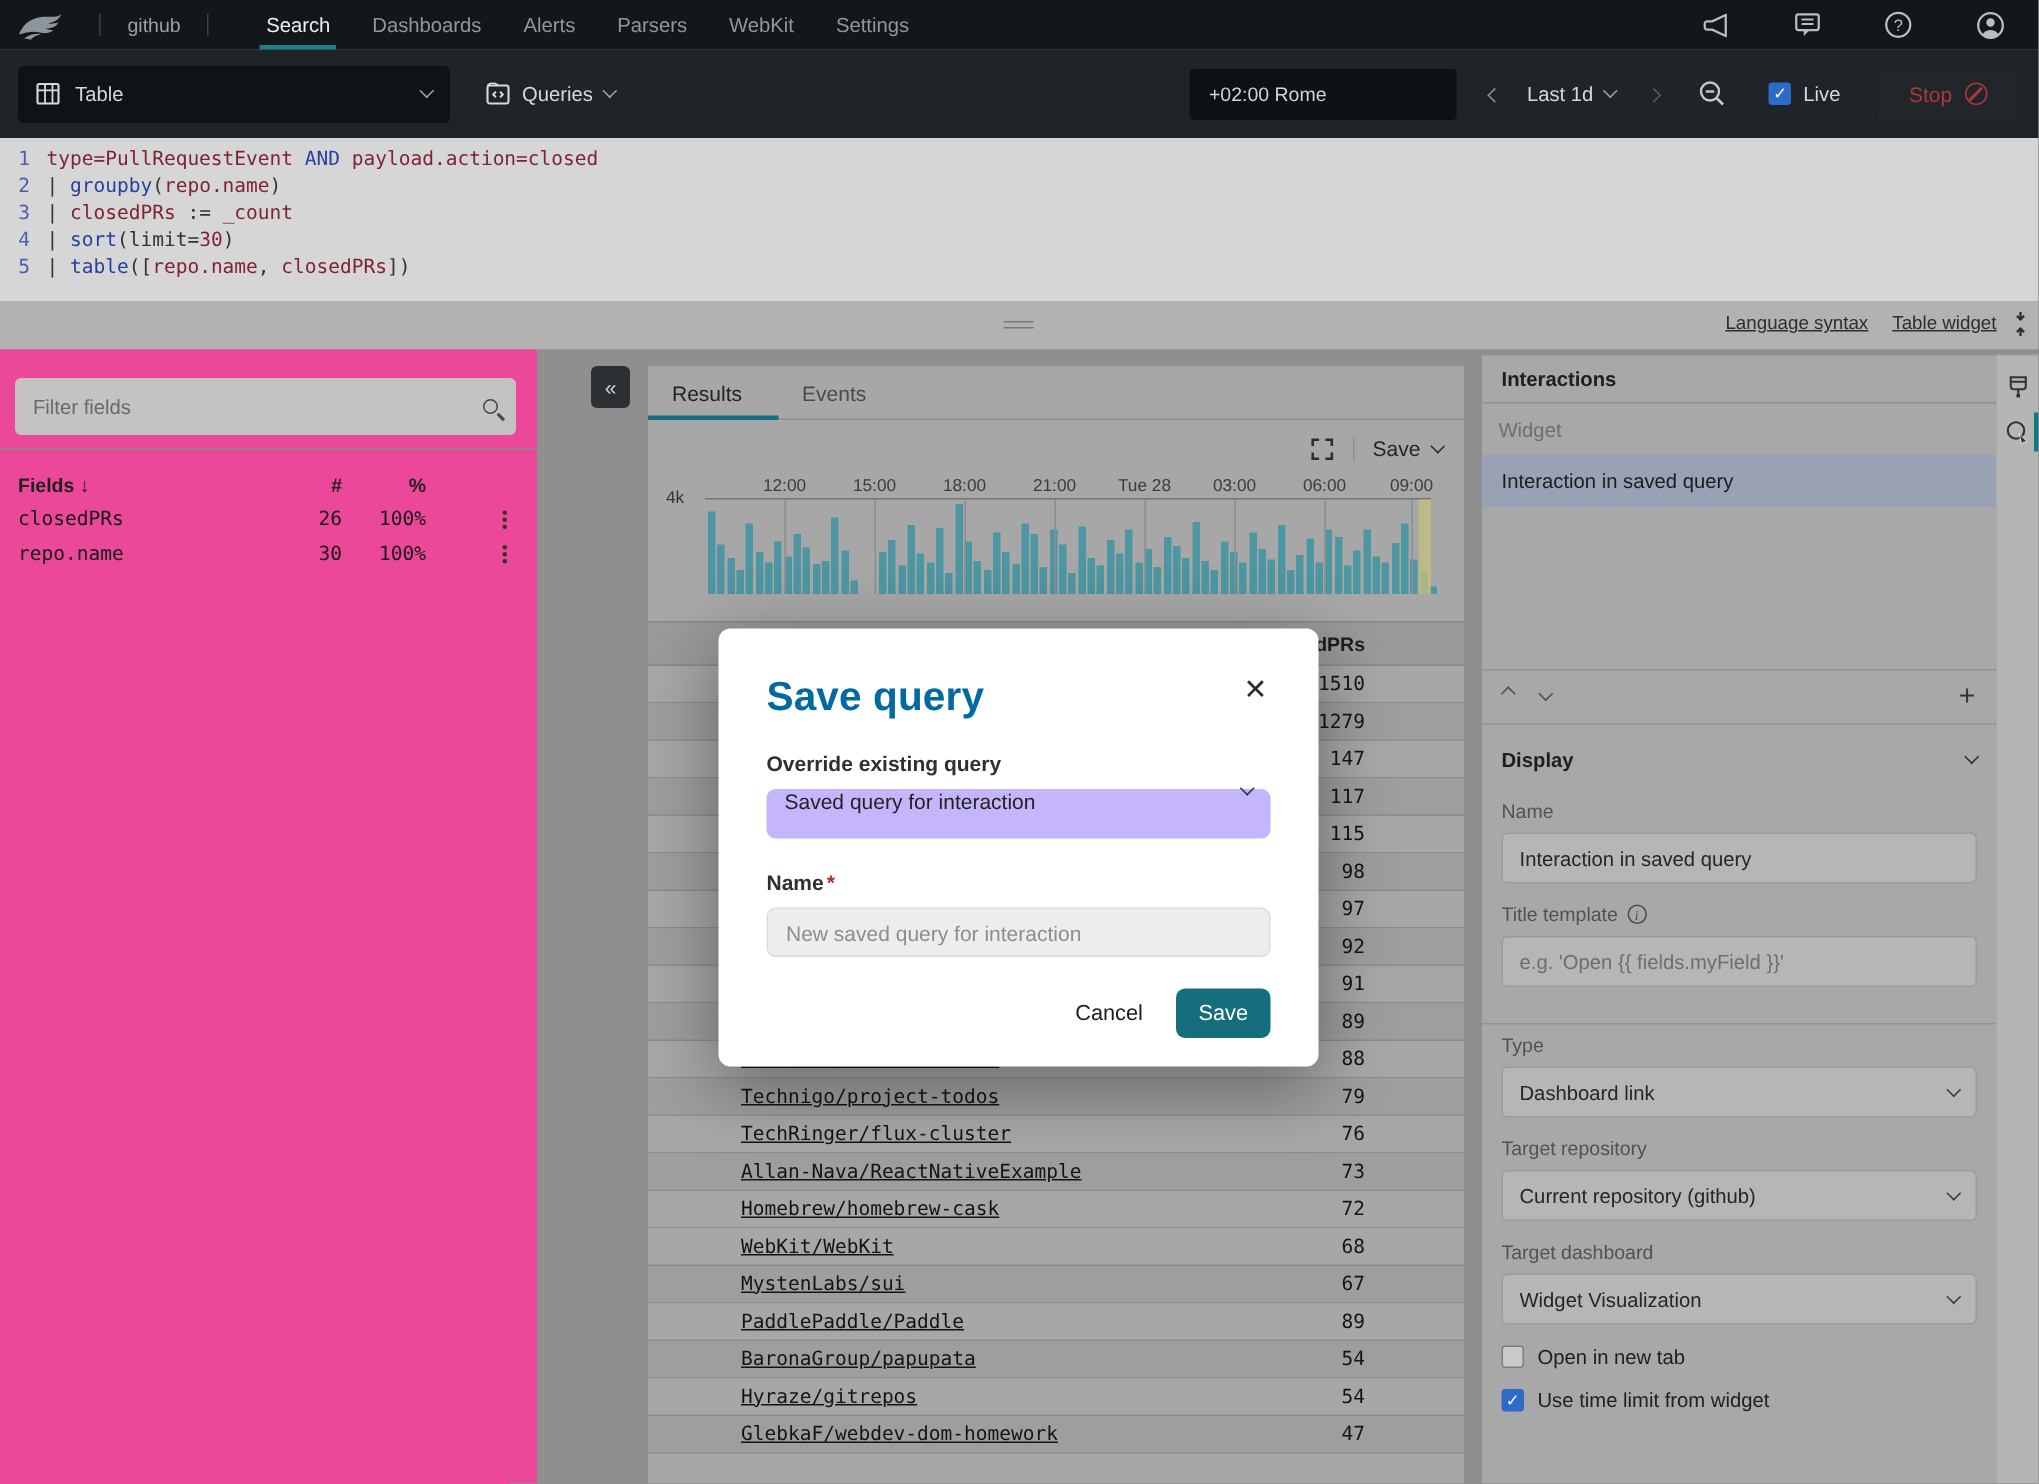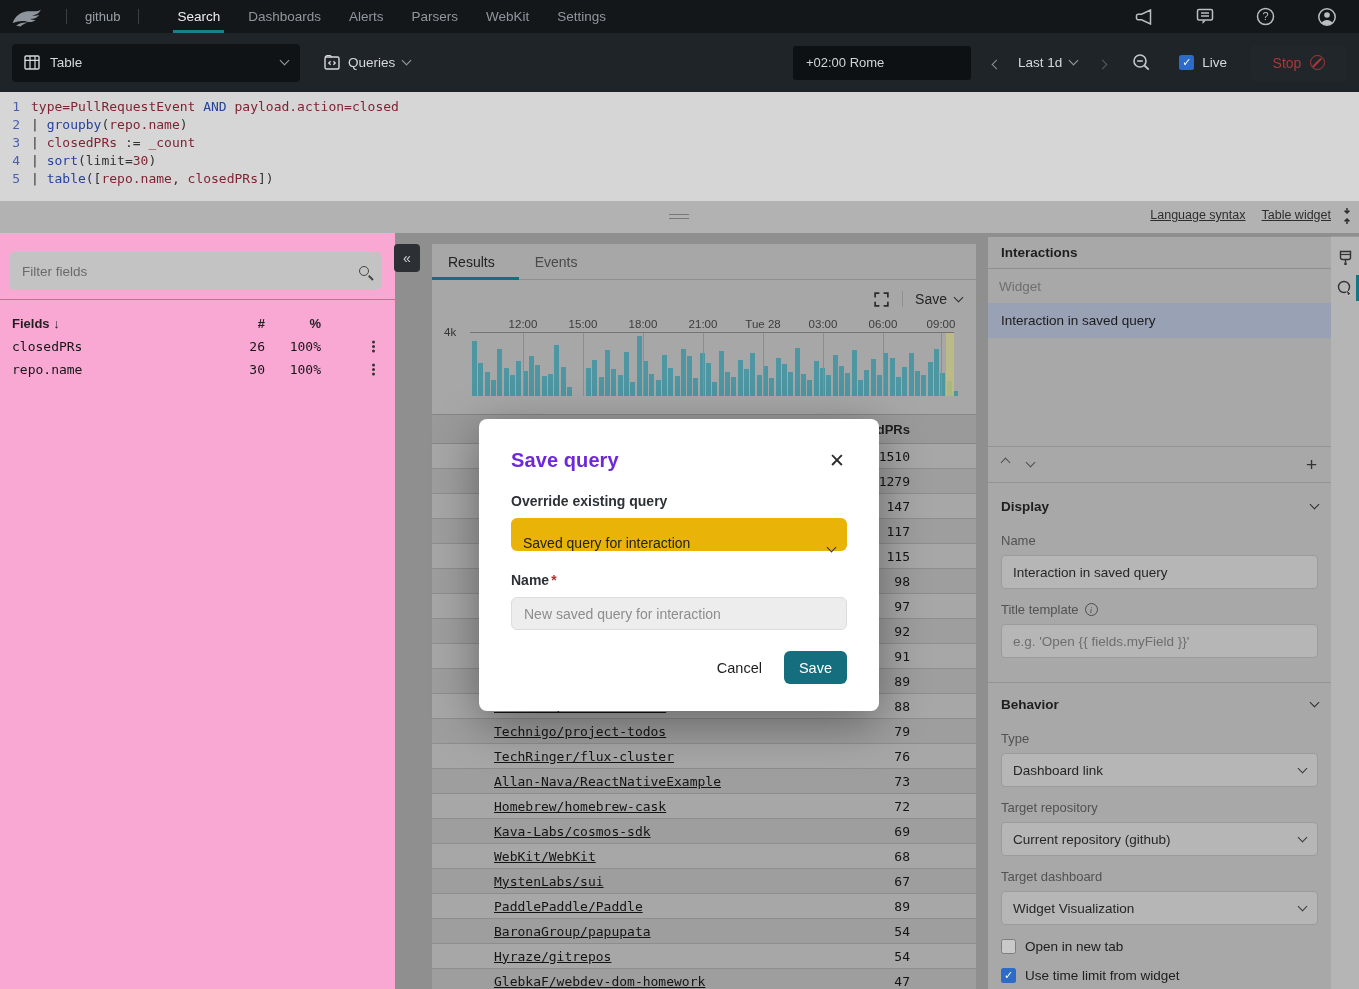--- a/index.html
+++ b/index.html
@@ -53,21 +53,21 @@
   .strip{height:32px;background:#b2b2b2;position:relative}
   .drag-handle{position:absolute;left:669px;top:13px;width:20px;height:5px;border-top:1.4px solid #787878;border-bottom:1.4px solid #787878;cursor:row-resize}
   .strip-links{position:absolute;right:28px;top:7px;display:flex;gap:16px}
   .strip-links span{font-size:12.5px;color:#2e2e2e;text-decoration:underline;cursor:pointer}
   .pin-ic{position:absolute;right:5px;top:6px;cursor:pointer}
 
   
   .workspace{position:relative;height:756px;background:#8f8f8f}
 
   
-  .fields-panel{position:absolute;left:0;top:0;width:395px;height:100%;background:#f9a8d4}
+  .fields-panel{position:absolute;left:0;top:0;width:358px;height:100%;background:#ec4899}
   .filter-wrap{padding:19px 14px 9px 10px;border-bottom:1px solid #8c8c8c}
   .filter-input{height:38px;background:#c3c3c3;border-radius:4px;display:flex;align-items:center;padding:0 12px;cursor:text}
   .filter-input .ph{color:#6a6a6a;font-size:13.5px;flex:1}
   .mag{width:10px;height:10px;border:1.6px solid #444;border-radius:50%;position:relative;flex:none}
   .mag::after{content:"";position:absolute;width:6px;height:1.6px;background:#444;transform:rotate(45deg);left:8px;top:10px}
   .fields-list{padding:12px 12px 0 12px}
   .f-row{display:grid;grid-template-columns:1fr 52px 56px 62px;align-items:center;height:23px}
   .f-head{font-size:13px;color:#1f1f1f;font-weight:bold}
   .f-head .cnt,.f-head .pct{text-align:right}
   .f-name{font-family:"DejaVu Sans Mono",monospace;font-size:13px;color:#161616}
@@ -132,25 +132,25 @@
 
   
   .right-rail{position:absolute;left:1331px;top:3px;width:28px;height:calc(100% - 3px);background:#b5b5b5;border-top:1px solid #9b9b9b}
   .rail-ic{width:28px;height:30px;display:flex;align-items:center;justify-content:center;cursor:pointer;position:relative}
   .rail-active-bar{position:absolute;right:0;top:2px;bottom:2px;width:3px;background:#157584}
 
   
   .overlay-shadow{position:absolute;left:479px;top:419px;width:400px;height:292px;z-index:10}
   .modal{width:400px;height:292px;background:#ffffff;border-radius:8px;box-shadow:0 12px 48px rgba(0,0,0,.38);padding:30px 32px 28px 32px}
   .modal-head{display:flex;align-items:flex-start;justify-content:space-between}
-  .modal-title{font-size:20px;font-weight:bold;color:#6d28d9;letter-spacing:.1px}
+  .modal-title{font-size:27px;font-weight:bold;color:#0369a1;letter-spacing:.1px}
   .modal-close{font-size:19px;color:#2c2c2c;cursor:pointer;line-height:1;padding:2px}
   .m-label{font-size:14px;font-weight:bold;color:#2c3136;margin-top:21px}
   .m-label .req{color:#b03030;margin-left:2px}
-  .m-select{margin-top:9px;height:33px;background:#eab308;border-radius:6px;display:flex;align-items:flex-end;justify-content:space-between;padding:0 12px;font-size:14px;color:#222;cursor:pointer}
+  .m-select{margin-top:9px;height:33px;background:#c4b5fd;border-radius:6px;display:flex;align-items:flex-start;justify-content:space-between;padding:0 12px;font-size:14px;color:#222;cursor:pointer}
   .m-input{margin-top:9px;height:33px;background:#ededed;border:1px solid #dcdcdc;border-radius:6px;display:flex;align-items:center;padding:0 12px;font-size:14px;color:#8d8d8d;cursor:text}
   .m-footer{display:flex;align-items:center;justify-content:flex-end;gap:22px;margin-top:21px}
   .m-cancel{font-size:14.5px;color:#1d1d1d;cursor:pointer}
   .m-save{background:#156e7d;color:#fff;font-size:14.5px;border-radius:6px;height:33px;padding:0 15px;display:flex;align-items:center;cursor:pointer}
 </style>
 </head>
 <body>
 
 <div class="screen">
 
@@ -498,25 +498,20 @@
             <div class="rt-row dark">
               <span class="kb"><span class="kebab"></span></span>
               <span class="repo-link">Allan-Nava/ReactNativeExample</span>
               <span class="rt-val">73</span>
             </div>
             <div class="rt-row light">
               <span class="kb"><span class="kebab"></span></span>
               <span class="repo-link">Homebrew/homebrew-cask</span>
               <span class="rt-val">72</span>
             </div>
-            <div class="rt-row dark">
-              <span class="kb"><span class="kebab"></span></span>
-              <span class="repo-link">Kava-Labs/cosmos-sdk</span>
-              <span class="rt-val">69</span>
-            </div>
             <div class="rt-row light">
               <span class="kb"><span class="kebab"></span></span>
               <span class="repo-link">WebKit/WebKit</span>
               <span class="rt-val">68</span>
             </div>
             <div class="rt-row dark">
               <span class="kb"><span class="kebab"></span></span>
               <span class="repo-link">MystenLabs/sui</span>
               <span class="rt-val">67</span>
             </div>
@@ -567,24 +562,20 @@
         <div class="rp-label">Name</div>
         <div class="rp-input">Interaction in saved query</div>
         <div class="rp-label" style="margin-top:13px">
           <span>Title template</span>
           <span class="info-ic">i</span>
         </div>
         <div class="rp-input ph">e.g. 'Open {{ fields.myField }}'</div>
       </div>
 
       <div class="rp-section">
-        <div class="rp-sec-head">
-          <span>Behavior</span>
-          <span class="chv" style="color:#2c2c2c"></span>
-        </div>
         <div class="rp-label">Type</div>
         <div class="rp-select">
           <span>Dashboard link</span>
           <span class="chv" style="color:#3a3a3a"></span>
         </div>
         <div class="rp-label" style="margin-top:13px">Target repository</div>
         <div class="rp-select">
           <span>Current repository (github)</span>
           <span class="chv" style="color:#3a3a3a"></span>
         </div>

